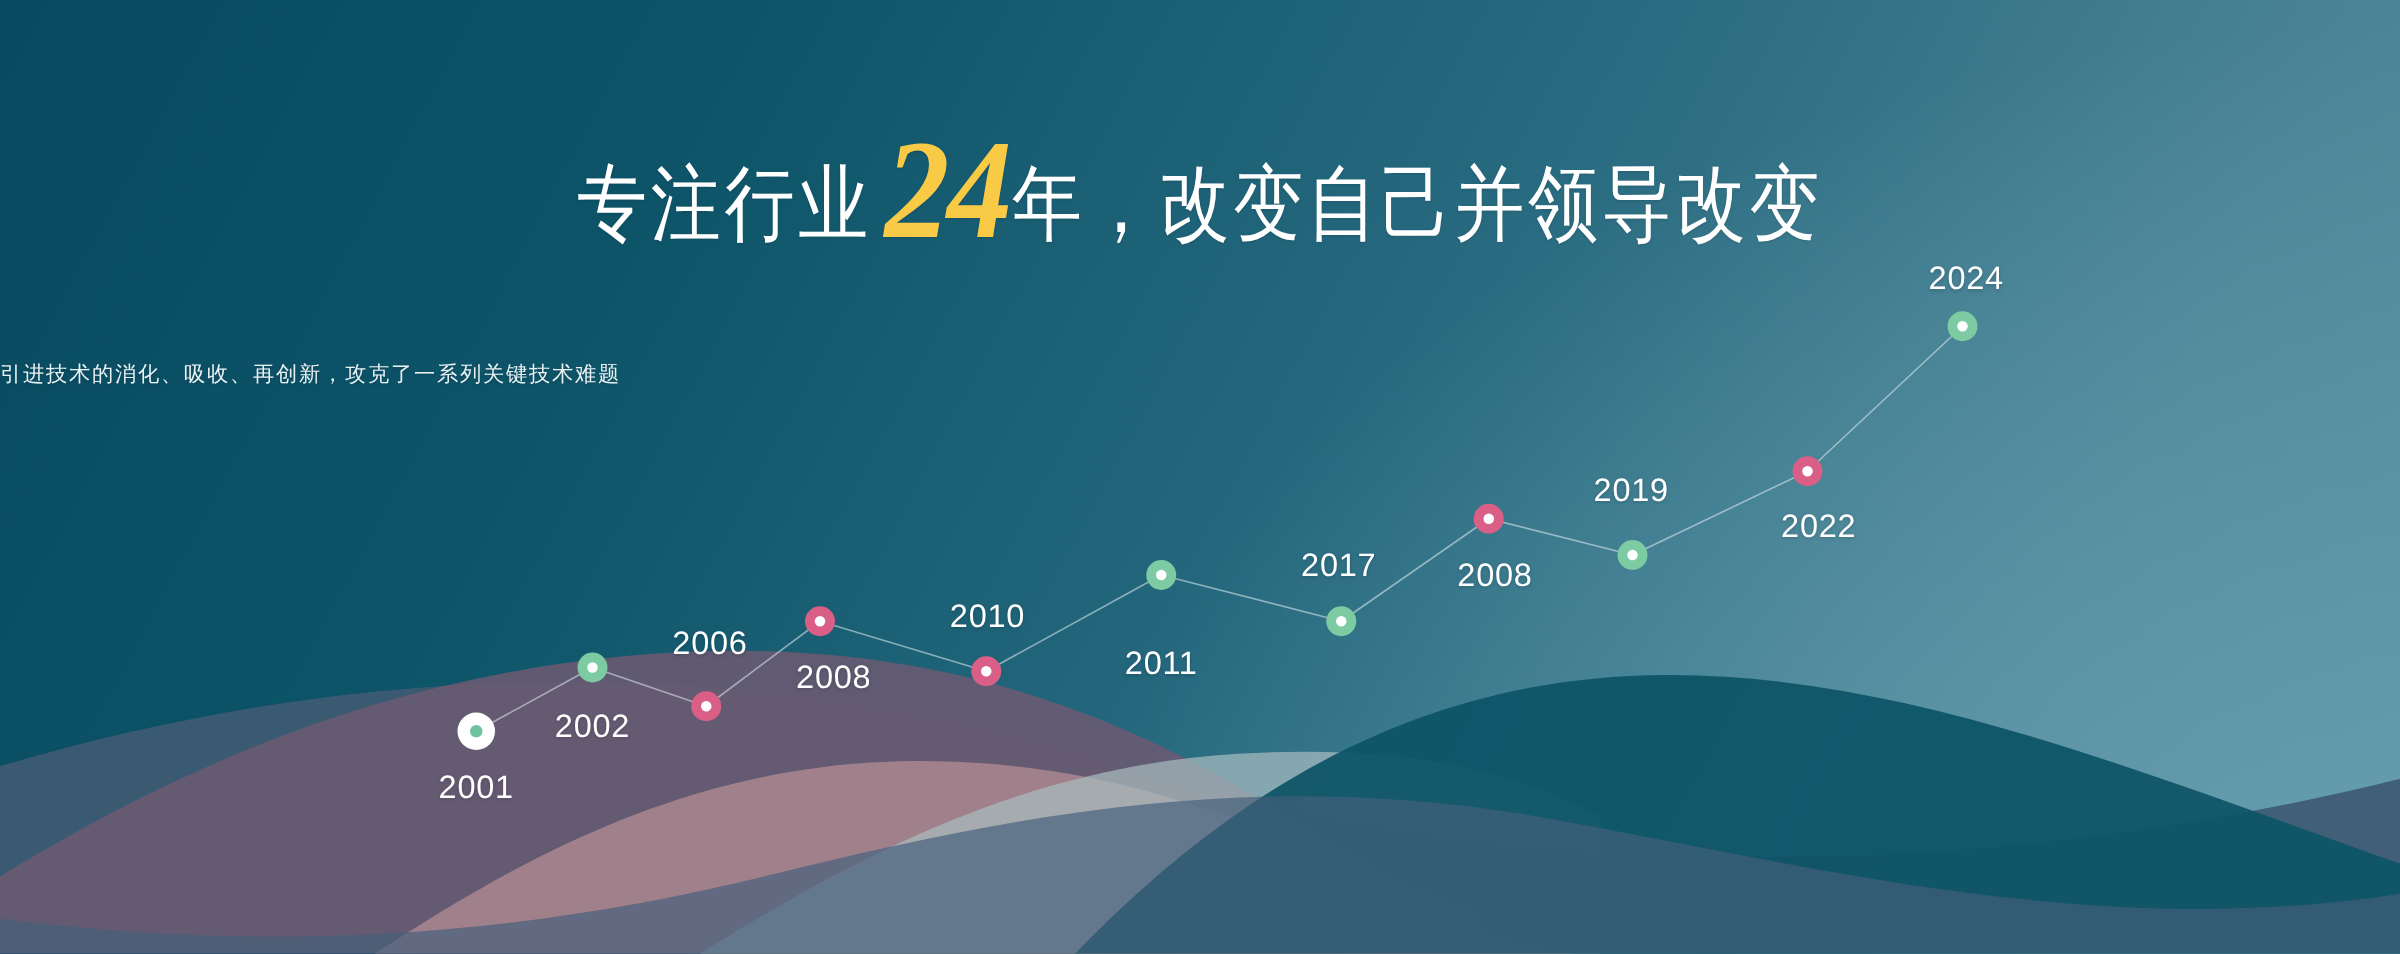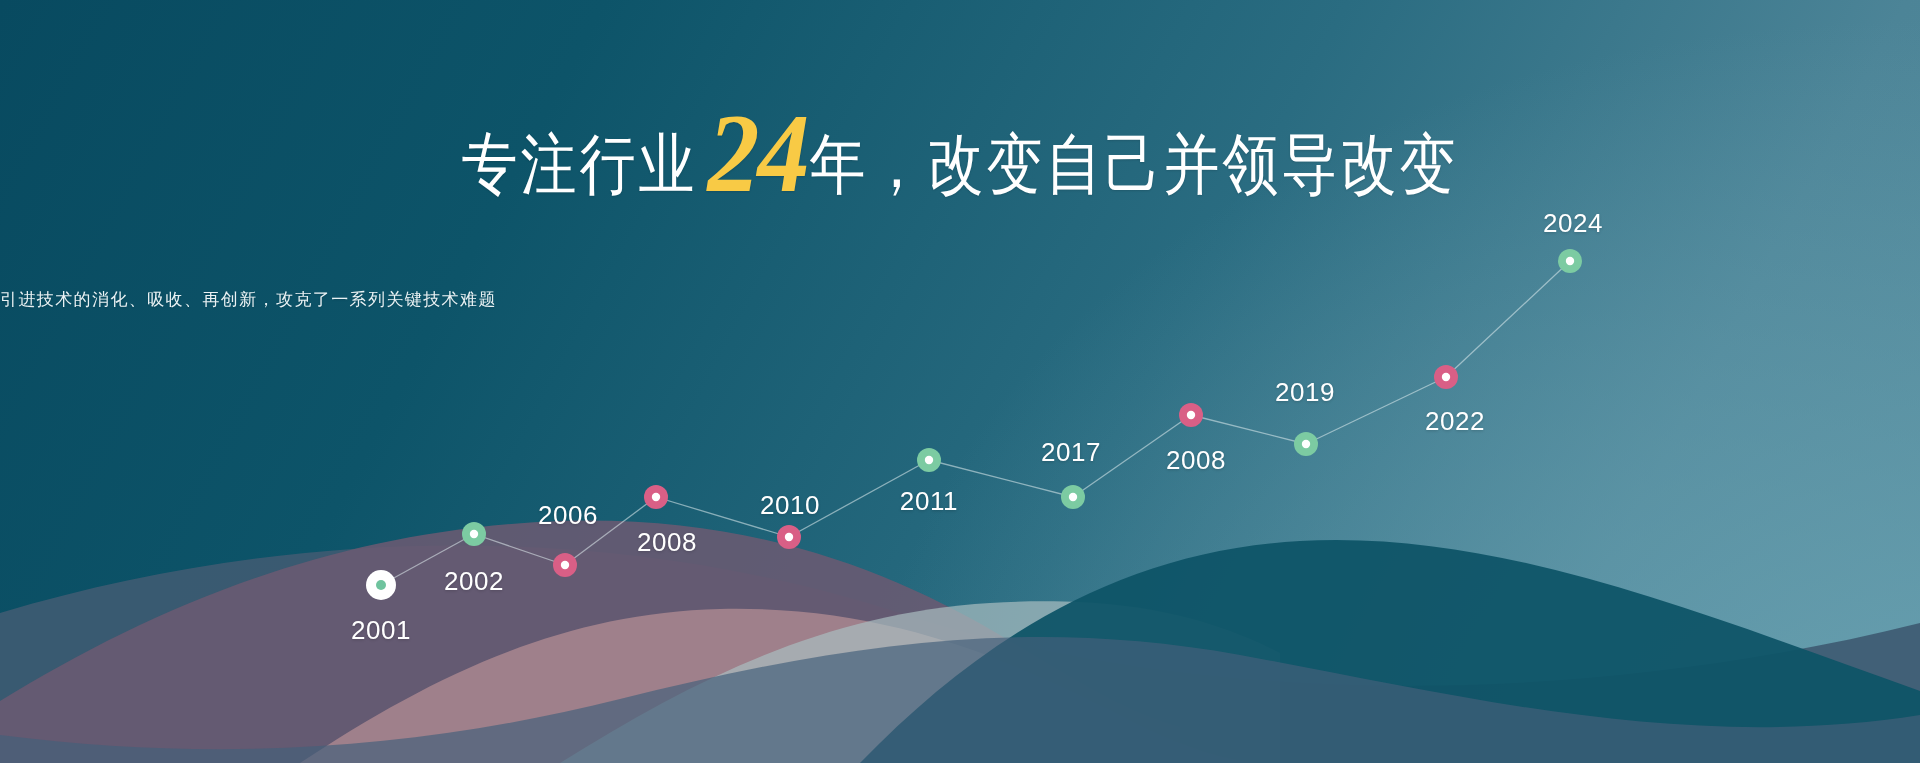--- a/index.html
+++ b/index.html
@@ -151,22 +151,22 @@
         <circle cx="1570" cy="261" r="12" fill="#7CCBA2"></circle>
         <circle cx="1570" cy="261" r="4.2" fill="#ffffff"></circle>
       </g>
   </svg>
 
   <div id="tl-labels">
       <div class="node-label" style="left: 381px; top: 630px; text-align: center;">2001</div>
       <div class="node-label" style="left: 474px; top: 581px;">2002</div>
       <div class="node-label" style="left: 568px; top: 515px;">2006</div>
       <div class="node-label" style="left: 667px; top: 542px;">2008</div>
-      <div class="node-label" style="left: 790px; top: 493px; margin-top: 12px;">2010</div>
-      <div class="node-label" style="left: 929px; top: 501px; text-align: center;">2011</div>
+      <div class="node-label" style="left: 790px; top: 493px;">2010</div>
+      <div class="node-label" style="left: 929px; top: 531px; text-align: center;">2011</div>
       <div class="node-label" style="left: 1071px; top: 452px;">2017</div>
       <div class="node-label" style="left: 1196px; top: 460px;">2008</div>
       <div class="node-label" style="left: 1305px; top: 392px;">2019</div>
       <div class="node-label" style="left: 1455px; top: 421px; text-align: right;">2022</div>
       <div class="node-label" style="left: 1573px; top: 223px;">2024</div>
     </div>
 
   <div class="headline-wrap">
     <div class="headline"><span>专注行业</span><span class="big-num">24</span><span>年，改变自己并领导改变</span></div>
   </div>

